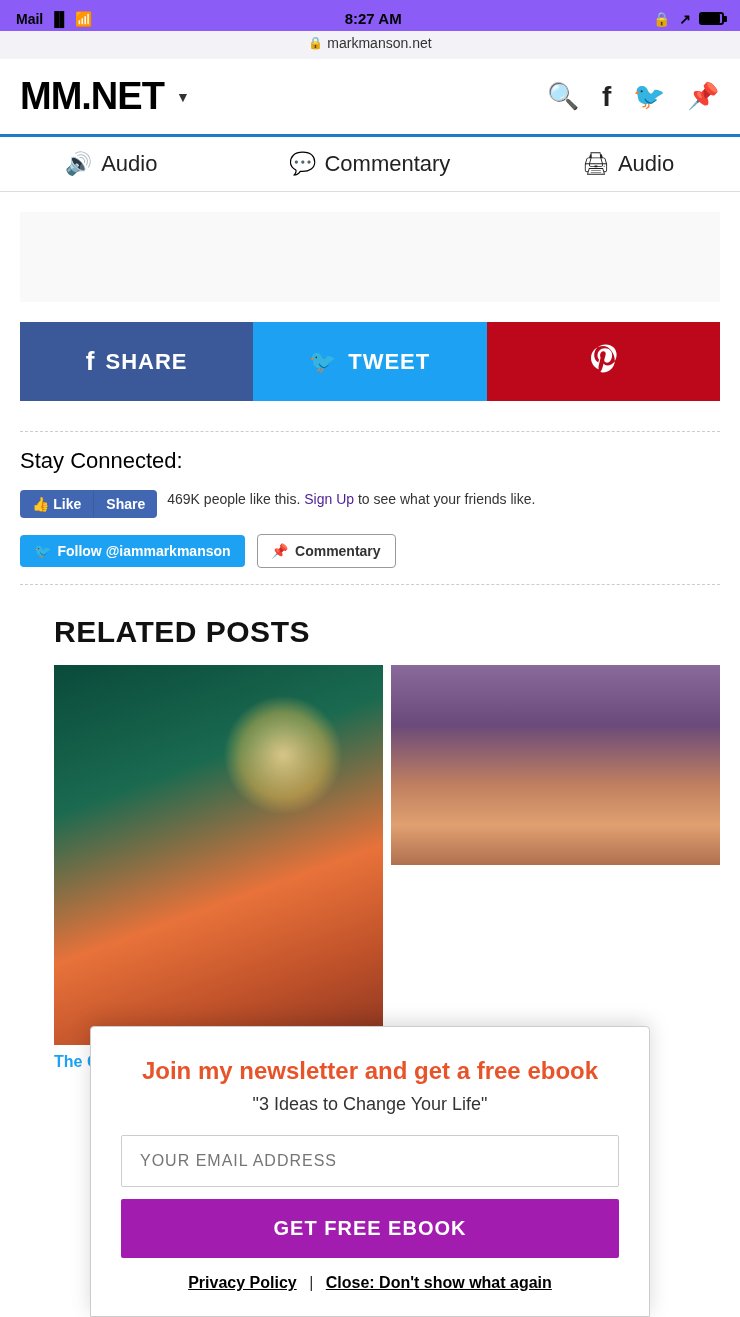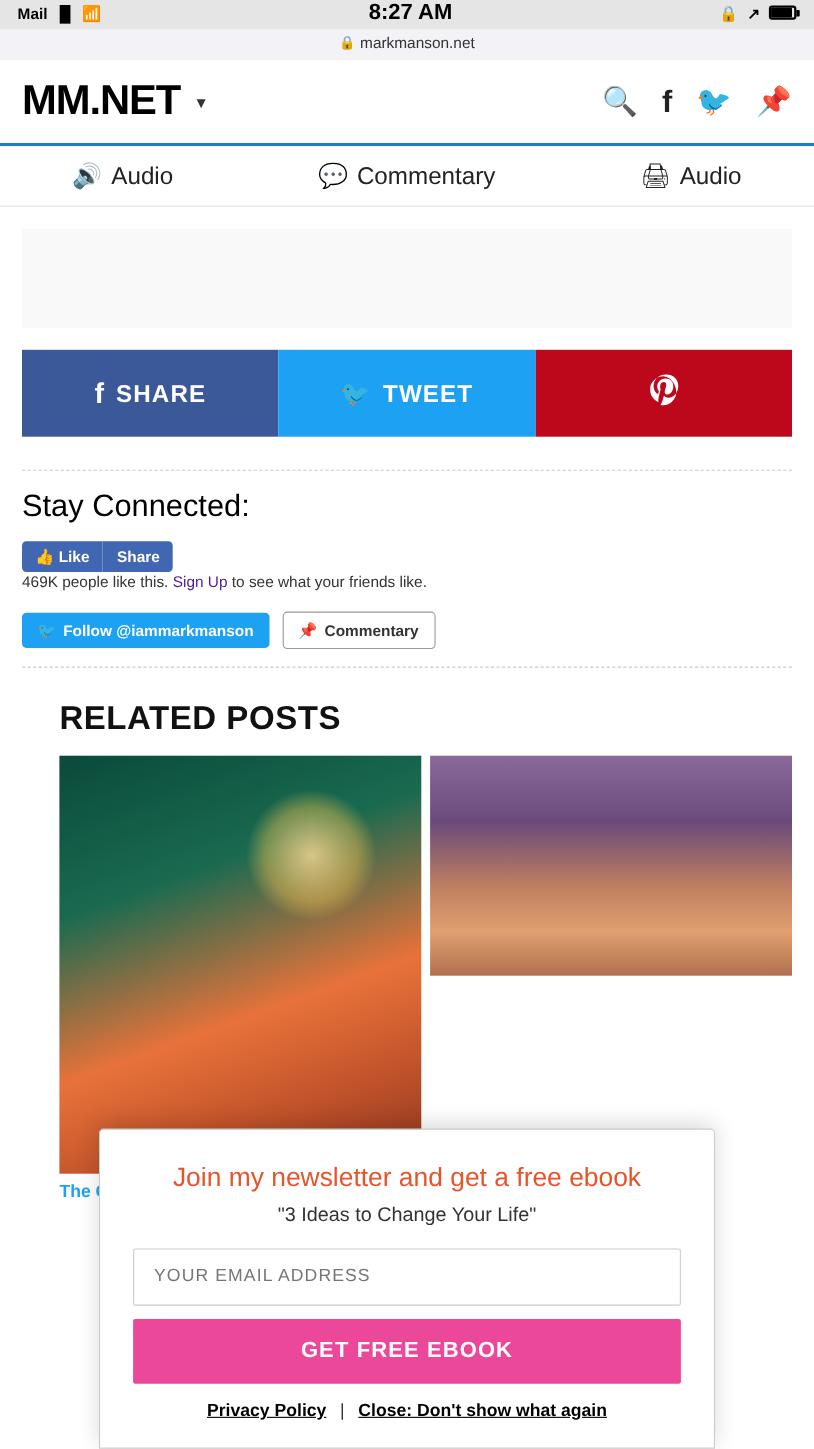--- a/index.html
+++ b/index.html
@@ -1,30 +1,30 @@
 <!DOCTYPE html>
 <html><head>
   <meta charset="utf-8">
   <meta name="viewport" content="width=740px">
   <style>
     * { margin: 0; padding: 0; box-sizing: border-box; }
     body { font-family: -apple-system, BlinkMacSystemFont, 'Helvetica Neue', Arial, sans-serif; background: #fff; width: 740px; }
 
     
     .status-bar {
-      background: #e5e5e5;
+      background: #8b5cf6;
       display: flex;
       justify-content: space-between;
       align-items: center;
-      padding: 0 16px 4px;
+      padding: 10px 16px 4px;
       font-size: 14px;
       font-weight: 600;
     }
     .status-left { display: flex; align-items: center; gap: 6px; }
-    .status-center { font-size: 20px; font-weight: 600; }
+    .status-center { font-size: 15px; font-weight: 600; }
     .status-right { display: flex; align-items: center; gap: 8px; }
     .battery-icon { display: inline-block; width: 25px; height: 13px; border: 2px solid #000; border-radius: 3px; position: relative; }
     .battery-icon::after { content: ''; position: absolute; right: -5px; top: 50%; transform: translateY(-50%); width: 3px; height: 6px; background: #000; border-radius: 0 1px 1px 0; }
     .battery-fill { background: #000; height: 100%; width: 90%; border-radius: 1px; }
 
     
     .url-bar {
       background: #f2f2f7;
       text-align: center;
       padding: 4px 16px 8px;
@@ -114,30 +114,29 @@
     .share-btn.pinterest { background: #bd081c; }
 
     
     .stay-connected {
       padding: 16px 0;
       border-top: 1px dashed #ccc;
       border-bottom: 1px dashed #ccc;
       margin-bottom: 30px;
     }
     .stay-connected h3 {
-      font-size: 28px;
+      font-size: 22px;
       font-weight: 400;
       margin-bottom: 16px;
     }
     .fb-like-area {
       display: flex;
       align-items: flex-start;
       gap: 0;
       margin-bottom: 16px;
-      flex-direction: column;
     }
     .fb-buttons { display: flex; gap: 0; margin-right: 10px; }
     .fb-like-btn, .fb-share-btn {
       background: #4267b2;
       color: #fff;
       border: none;
       padding: 6px 12px;
       font-size: 14px;
       font-weight: 600;
       cursor: pointer;
@@ -237,21 +236,21 @@
       background: #fff;
       border: 1px solid #ccc;
       border-radius: 4px 4px 0 0;
       padding: 28px 30px 24px;
       z-index: 1000;
       box-shadow: 0 -4px 20px rgba(0,0,0,0.15);
     }
     .newsletter-title {
       color: #e8542a;
       font-size: 24px;
-      font-weight: 400;
+      font-weight: 700;
       text-align: center;
       margin-bottom: 8px;
       line-height: 1.3;
     }
     .newsletter-subtitle {
       text-align: center;
       font-size: 18px;
       color: #333;
       margin-bottom: 20px;
     }
@@ -262,21 +261,21 @@
       padding: 16px 18px;
       font-size: 16px;
       color: #999;
       margin-bottom: 12px;
       outline: none;
       text-transform: uppercase;
       letter-spacing: 1px;
     }
     .newsletter-btn {
       width: 100%;
-      background: #ec4899;
+      background: #a21caf;
       color: #fff;
       border: none;
       border-radius: 2px;
       padding: 18px;
       font-size: 20px;
       font-weight: 700;
       letter-spacing: 1px;
       cursor: pointer;
       margin-bottom: 16px;
       text-transform: uppercase;

